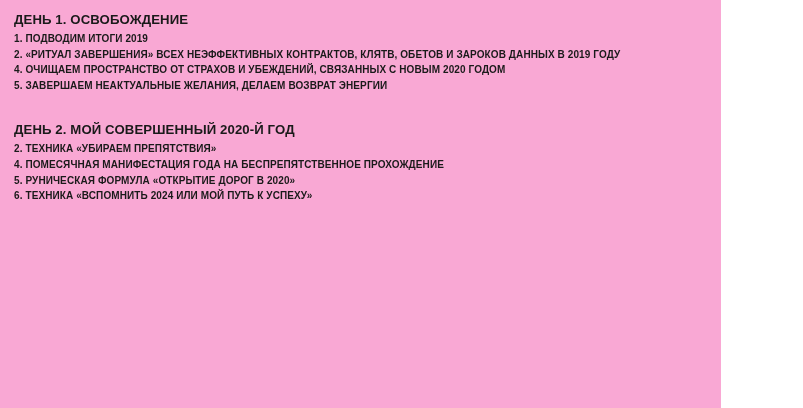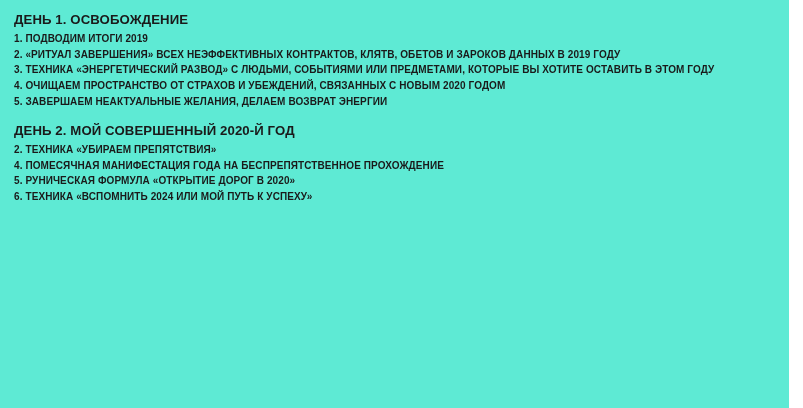--- a/index.html
+++ b/index.html
@@ -8,31 +8,31 @@
     background: #ffffff;
   }
   body {
     width: 803px;
     height: 408px;
     font-family: "Liberation Sans", sans-serif;
     color: #1a1a1a;
     overflow: hidden;
   }
   .page {
-    width: 789px;
+    width: 721px;
     height: 408px;
     box-sizing: border-box;
     padding: 10px 26px 0 14px;
-    background: #5eead4;
+    background: #f9a8d4;
   }
   .block {
     margin: 0;
   }
   .block + .block {
-    margin-top: 11px;
+    margin-top: 26px;
   }
   .line {
     font-size: 10px;
     font-weight: bold;
     line-height: 1.58;
     letter-spacing: 0.1px;
     color: #1a1a1a;
     white-space: normal;
   }
   .heading {
@@ -45,21 +45,20 @@
 </style>
 </head>
 <body>
 
 <div class="page">
 
   <div class="block">
     <div class="heading">ДЕНЬ 1.  ОСВОБОЖДЕНИЕ</div>
     <div class="line">1. ПОДВОДИМ ИТОГИ 2019</div>
     <div class="line">2. «РИТУАЛ ЗАВЕРШЕНИЯ» ВСЕХ НЕЭФФЕКТИВНЫХ КОНТРАКТОВ, КЛЯТВ, ОБЕТОВ И ЗАРОКОВ ДАННЫХ В 2019 ГОДУ</div>
-    <div class="line">3. ТЕХНИКА «ЭНЕРГЕТИЧЕСКИЙ РАЗВОД» С ЛЮДЬМИ, СОБЫТИЯМИ ИЛИ ПРЕДМЕТАМИ, КОТОРЫЕ ВЫ ХОТИТЕ ОСТАВИТЬ В ЭТОМ ГОДУ</div>
     <div class="line">4. ОЧИЩАЕМ ПРОСТРАНСТВО ОТ СТРАХОВ И УБЕЖДЕНИЙ, СВЯЗАННЫХ С НОВЫМ 2020 ГОДОМ</div>
     <div class="line">5. ЗАВЕРШАЕМ НЕАКТУАЛЬНЫЕ ЖЕЛАНИЯ, ДЕЛАЕМ ВОЗВРАТ ЭНЕРГИИ</div>
   </div>
 
   <div class="block">
     <div class="heading">ДЕНЬ 2. МОЙ СОВЕРШЕННЫЙ 2020-Й ГОД</div>
     <div class="line">2. ТЕХНИКА «УБИРАЕМ ПРЕПЯТСТВИЯ»</div>
     <div class="line">4. ПОМЕСЯЧНАЯ МАНИФЕСТАЦИЯ ГОДА НА БЕСПРЕПЯТСТВЕННОЕ ПРОХОЖДЕНИЕ</div>
     <div class="line">5. РУНИЧЕСКАЯ ФОРМУЛА «ОТКРЫТИЕ ДОРОГ В 2020»</div>
     <div class="line">6. ТЕХНИКА «ВСПОМНИТЬ 2024 ИЛИ МОЙ ПУТЬ К УСПЕХУ»</div>

